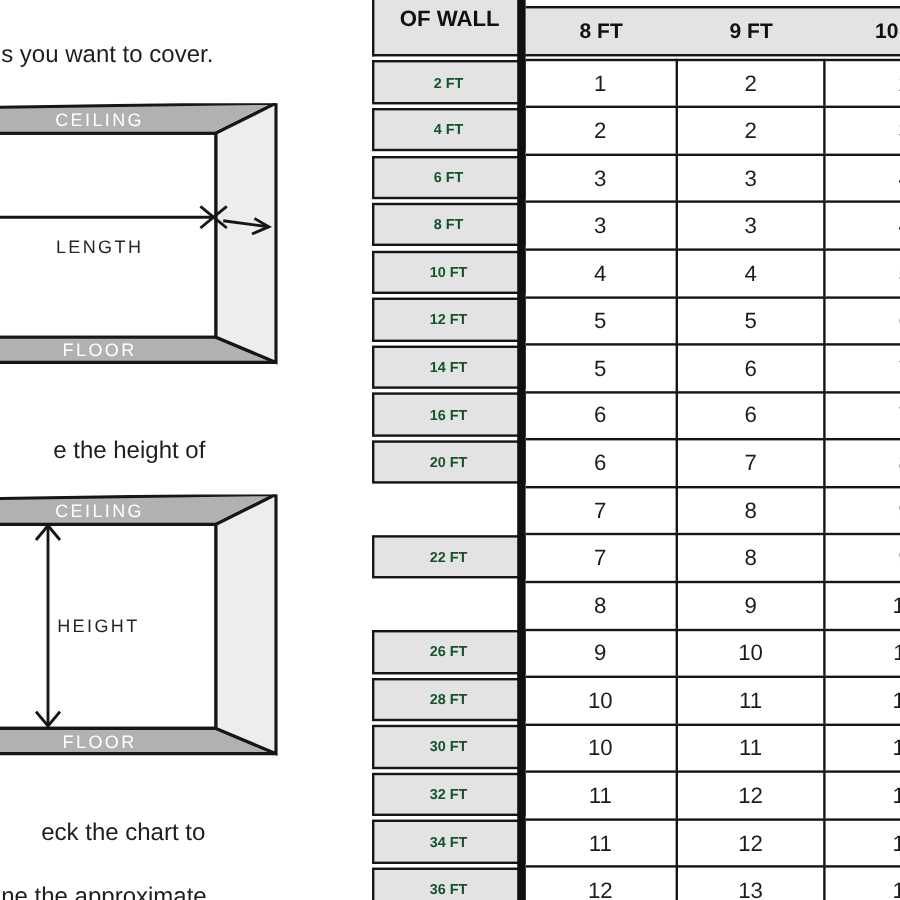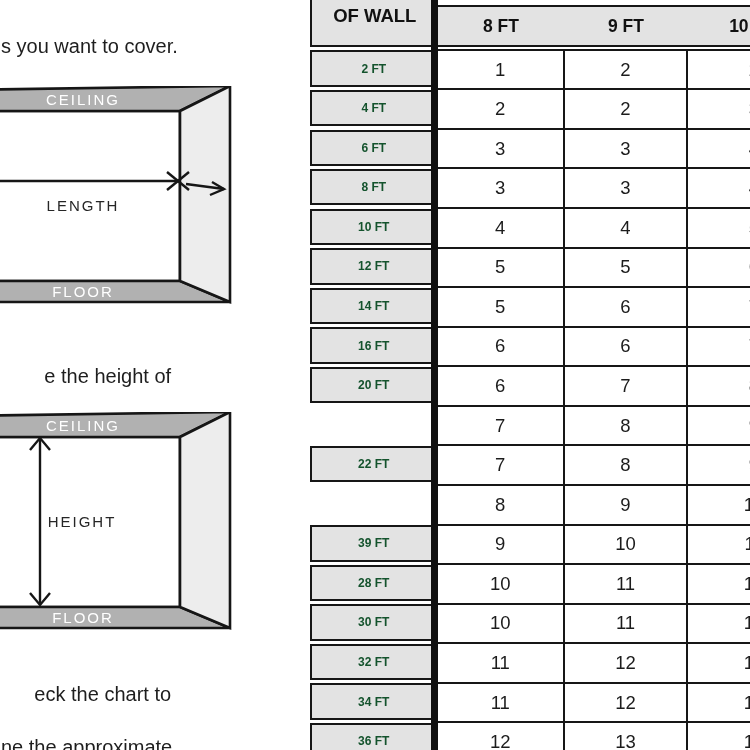--- a/index.html
+++ b/index.html
@@ -167,21 +167,21 @@
           <div class="vcell v0">7</div>
           <div class="vcell v1">8</div>
           <div class="vcell v2">9</div>
         </div>
         <div class="trow" style="top: 483.96px;">
           <div class="vcell v0">8</div>
           <div class="vcell v1">9</div>
           <div class="vcell v2">10</div>
         </div>
         <div class="trow" style="top: 523.52px;">
-          <div class="rowhead">39 FT</div>
+          <div class="rowhead">26 FT</div>
           <div class="vcell v0">9</div>
           <div class="vcell v1">10</div>
           <div class="vcell v2">11</div>
         </div>
         <div class="trow" style="top: 563.08px;">
           <div class="rowhead">28 FT</div>
           <div class="vcell v0">10</div>
           <div class="vcell v1">11</div>
           <div class="vcell v2">12</div>
         </div>

